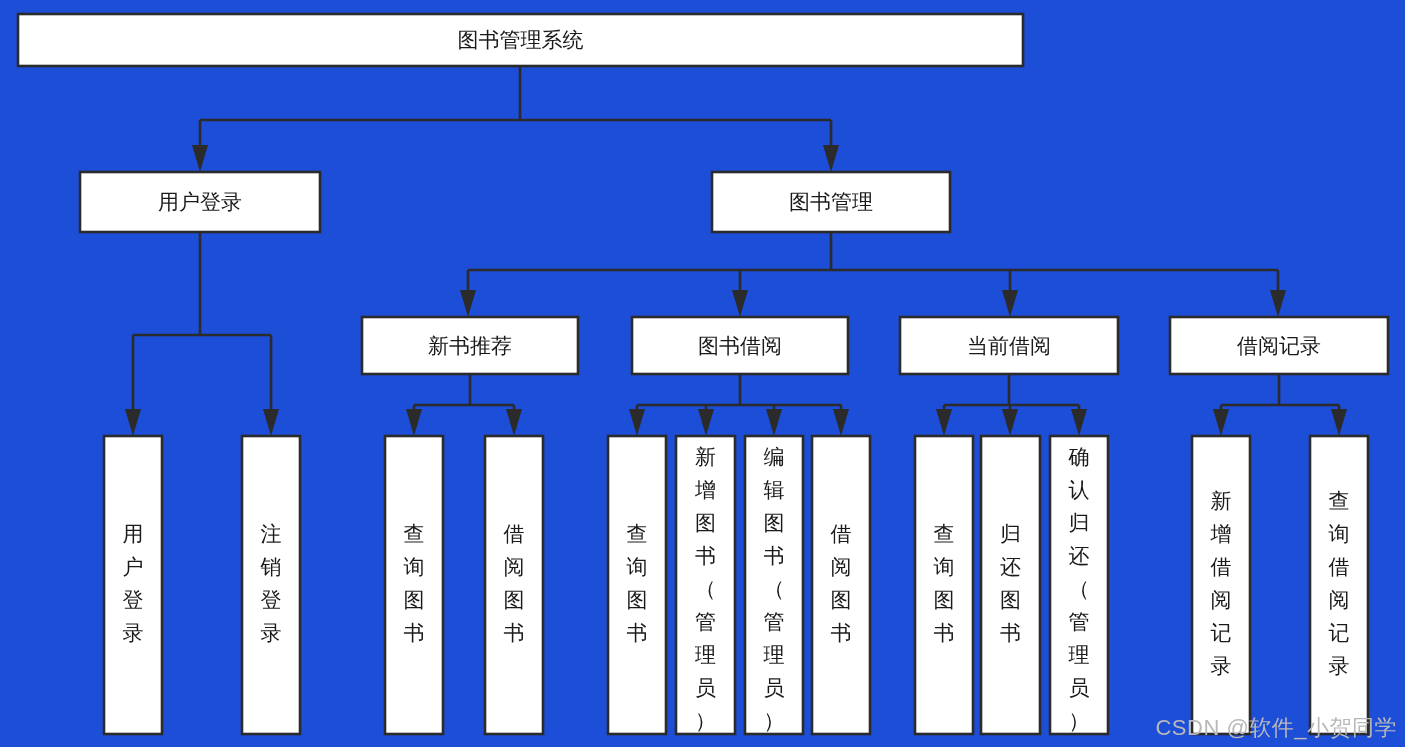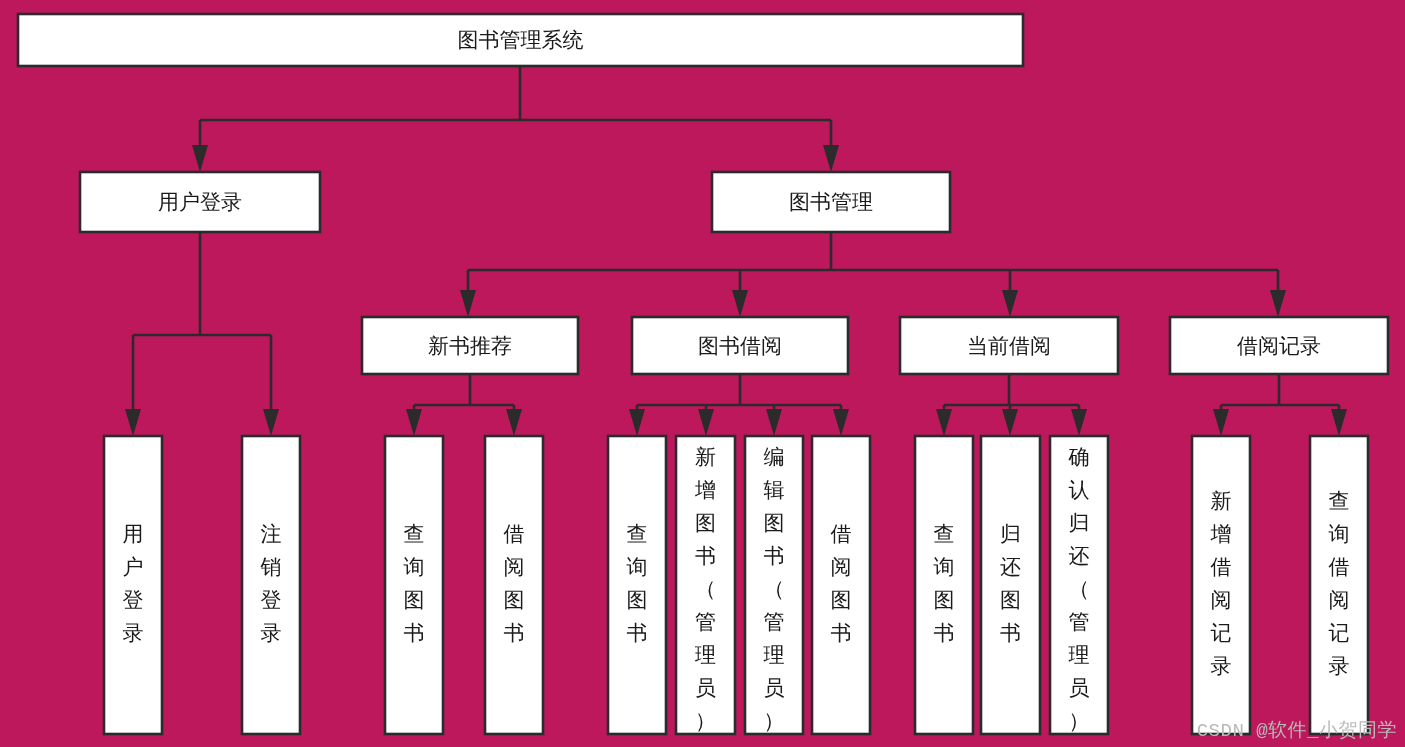--- a/index.html
+++ b/index.html
@@ -8,21 +8,21 @@
     padding: 0;
     background: #ffffff;
   }
   body {
     font-family: "DejaVu Sans", "Liberation Sans", sans-serif;
   }
   #diagram-root {
     position: relative;
     width: 1405px;
     height: 747px;
-    background: #be185d;
+    background: #1d4ed8;
     overflow: hidden;
   }
   svg.diagram-canvas {
     position: absolute;
     top: 0;
     left: 0;
     width: 1405px;
     height: 747px;
   }
   .node-box {
@@ -44,22 +44,22 @@
     font-family: "DejaVu Sans", "Liberation Sans", sans-serif;
     fill: #1a1a1a;
     font-size: 21px;
     text-anchor: middle;
     dominant-baseline: middle;
   }
   .watermark-text {
     position: absolute;
     right: 8px;
     bottom: 4px;
-    font-family: Liberation Mono, monospace;
-    font-size: 19px;
+    font-family: Liberation Sans, sans-serif;
+    font-size: 22px;
     color: #b9b9b9;
     letter-spacing: 0.5px;
     user-select: none;
     white-space: nowrap;
   }
 </style>
 </head>
 <body>
 
 <div id="diagram-root">

